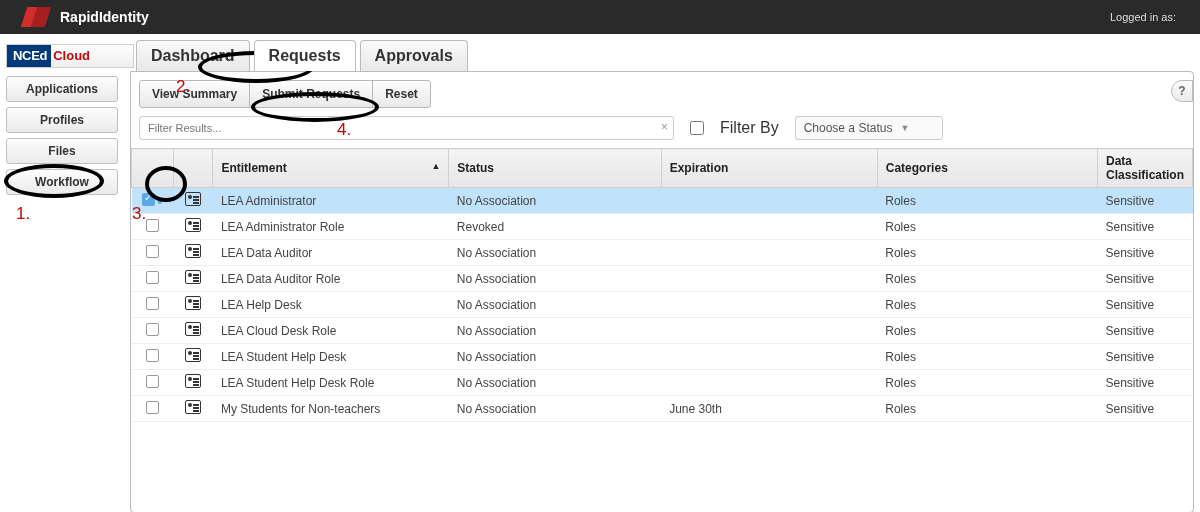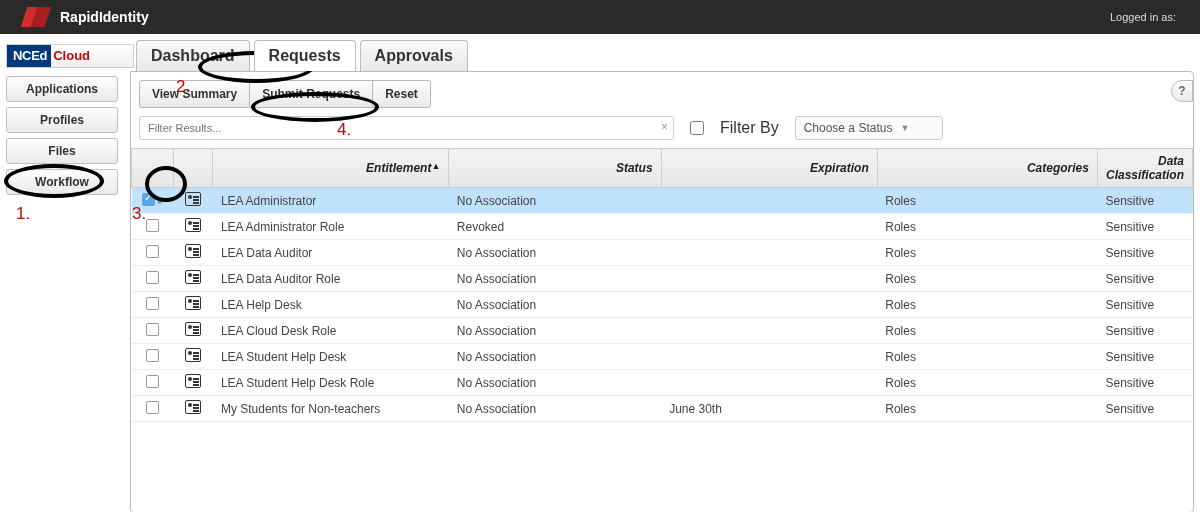--- a/index.html
+++ b/index.html
@@ -36,21 +36,21 @@
   .filter-row { display:flex; align-items:center; gap:16px; padding:0 8px 8px 8px; }
   .filter-input-wrap { position:relative; width:535px; }
   .filter-input { width:100%; height:24px; border:1px solid #ccc; border-radius:3px; padding:0 22px 0 8px; font-size:11px; color:#888; }
   .clear-x { position:absolute; right:6px; top:4px; color:#999; cursor:pointer; font-size:12px;}
   .filterby-cb { width:14px; height:14px; }
   .filterby-label{ font-size:16px; color:#333;}
   .status-select { height:24px; border:1px solid #ccc; border-radius:3px; padding:0 33px 0 8px; font-size:12px; color:#555; background:#fafafa; position:relative; display:flex; align-items:center; cursor:pointer;}
   .status-select .caret{ margin-left:8px; font-size:9px; color:#888;}
 
   .grid { width:100%; border-collapse:collapse; }
-  .grid th { background:linear-gradient(#f4f4f4,#e6e6e6); border:1px solid #cfcfcf; padding:5px 8px; text-align:right; font-size:12px; font-weight:bold; color:#222;font-style:italic;}
+  .grid th { background:linear-gradient(#f4f4f4,#e6e6e6); border:1px solid #cfcfcf; padding:5px 8px; text-align:left; font-size:12px; font-weight:bold; color:#222;}
   .grid td { border-bottom:1px solid #eee; padding:4px 8px; font-size:12px; color:#444; height:20px; }
   .grid tr.sel td { background:#c1e2fb; }
   .col-cb{ width:42px; text-align:center;}
   .col-ico{ width:40px; text-align:center;}
   .col-ent{ width:240px;}
   .col-stat{ width:216px;}
   .col-exp{ width:220px;}
   .col-cat{ width:224px;}
   .col-dc{ }
   .ent-icon{ display:inline-block; width:16px; height:14px; border:1.5px solid #333; border-radius:2px; position:relative; }

